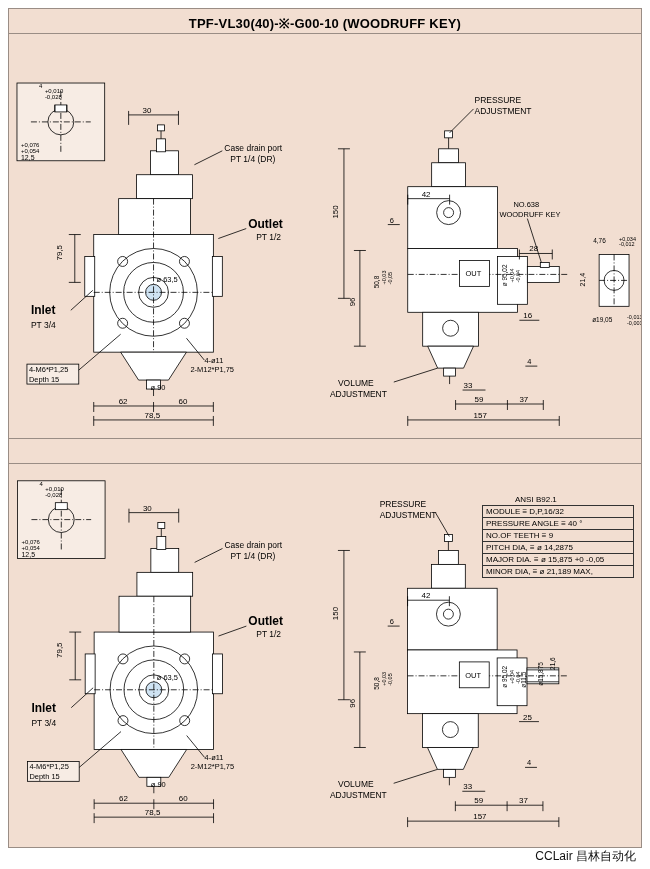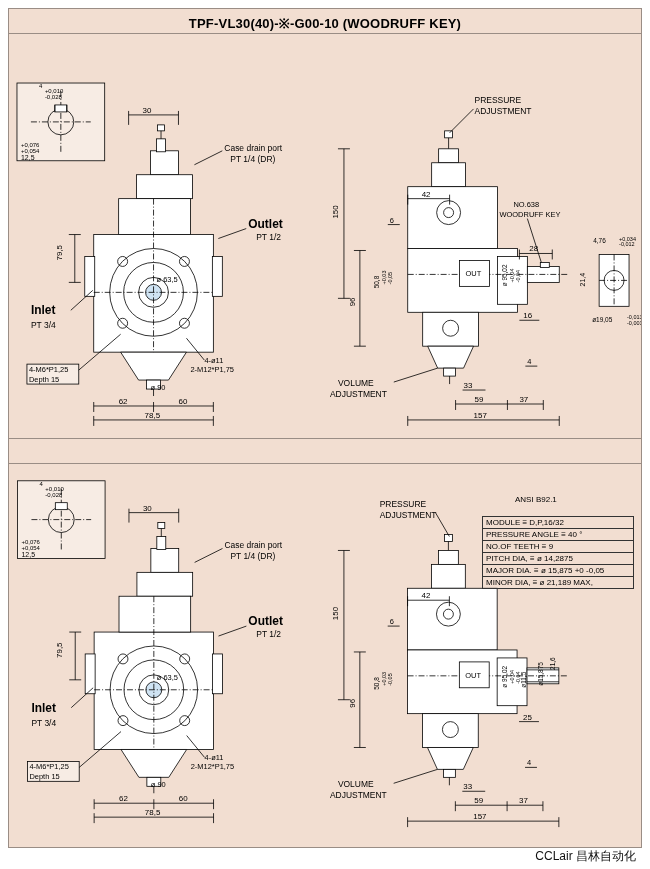--- a/index.html
+++ b/index.html
@@ -448,21 +448,21 @@
       <text x="372" y="68" font-size="8.5" stroke="none" fill="#000">PRESSURE</text>
       <text x="372" y="79" font-size="8.5" stroke="none" fill="#000">ADJUSTMENT</text>
       <path d="M428 74 L442 98"></path>
       <text x="330" y="350" font-size="8.5" stroke="none" fill="#000">VOLUME</text>
       <text x="322" y="361" font-size="8.5" stroke="none" fill="#000">ADJUSTMENT</text>
       <path d="M386 346 L430 332"></path>
     </g>
   </svg>
 
   <div class="spec-head" style="left:477px;top:56px;margin-left:29px;">ANSI B92.1</div>
-  <table class="spec-table" style="left:473px;top:77px;width:152px;">
+  <table class="spec-table" style="left:473px;top:66px;width:152px;">
     <tbody>
         <tr>
           <td>MODULE ≡ D,P,16/32</td>
         </tr>
     <tr>
           <td>PRESSURE ANGLE ≡ 40 °</td>
         </tr>
     <tr>
           <td>NO.OF TEETH ≡ 9</td>
         </tr>

